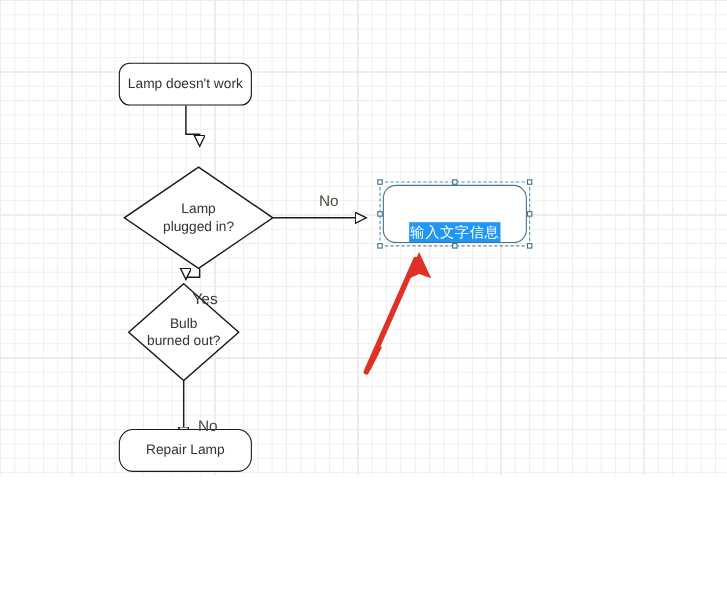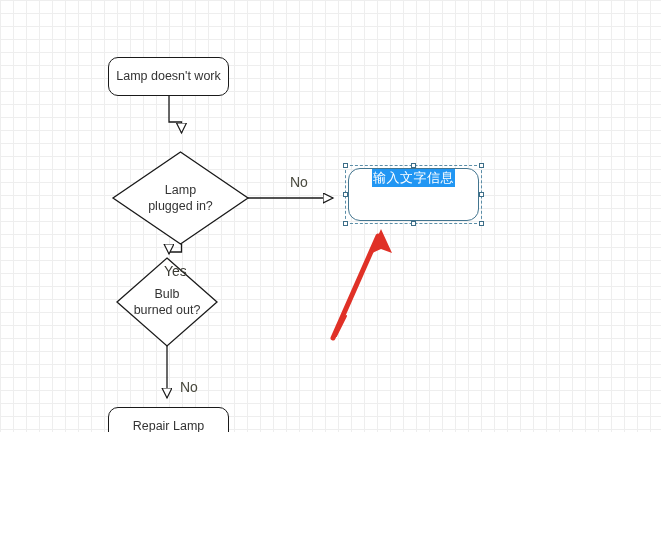--- a/index.html
+++ b/index.html
@@ -76,21 +76,21 @@
     pointer-events: none;
   }
   
   #selected-box {
     position: absolute;
     box-sizing: border-box;
     background: #ffffff;
     border: 1.6px solid #43758f;
     border-radius: 12px;
     display: flex;
-    align-items: flex-start;
+    align-items: flex-end;
     justify-content: center;
   }
   #selected-text {
     font-size: 13px;
     color: #ffffff;
     background: #2196f3;
     padding: 0 1px;
     letter-spacing: 0.5px;
     font-family: "DejaVu Sans", sans-serif;
   }
@@ -184,27 +184,27 @@
   </div>
 
   <div class="diamond-wrap" id="node-plugged" style="left:113px; top:152px; width:135px; height:92px;">
     <svg width="135" height="92" viewBox="0 0 135 92">
       <polygon points="67.5,0 135,46 67.5,92 0,46" fill="#ffffff" stroke="#1a1a1a" stroke-width="1.3"></polygon>
     </svg>
     <div class="diamond-label">Lamp
 plugged in?</div>
   </div>
 
-  <div class="node rounded-box" id="node-repair" style="left:108px; top:407px; width:121px; height:39px;">
+  <div class="node rounded-box" id="node-repair" style="left:108px; top:390px; width:121px; height:39px;border-radius:13px;">
     <span>Repair Lamp</span>
   </div>
 
   <div class="edge-label" style="left:290px; top:174px;">No</div>
 
-  <div class="edge-label" style="left:164px; top:263px; color:#3a3a33;">Yes</div>
+  <div class="edge-label" style="left:175px; top:263px; color:#3a3a33;">Yes</div>
 
   <div class="edge-label" style="left:180px; top:379px;">No</div>
 
   <div id="selected-box" style="left:348px; top:168px; width:131px; height:53px;">
     <span id="selected-text">输入文字信息</span>
   </div>
 
   <div id="selection-outline" style="left:345px; top:165px; width:137px; height:59px;"></div>
 
   <div class="handle" style="left:343px; top:163px;"></div>

